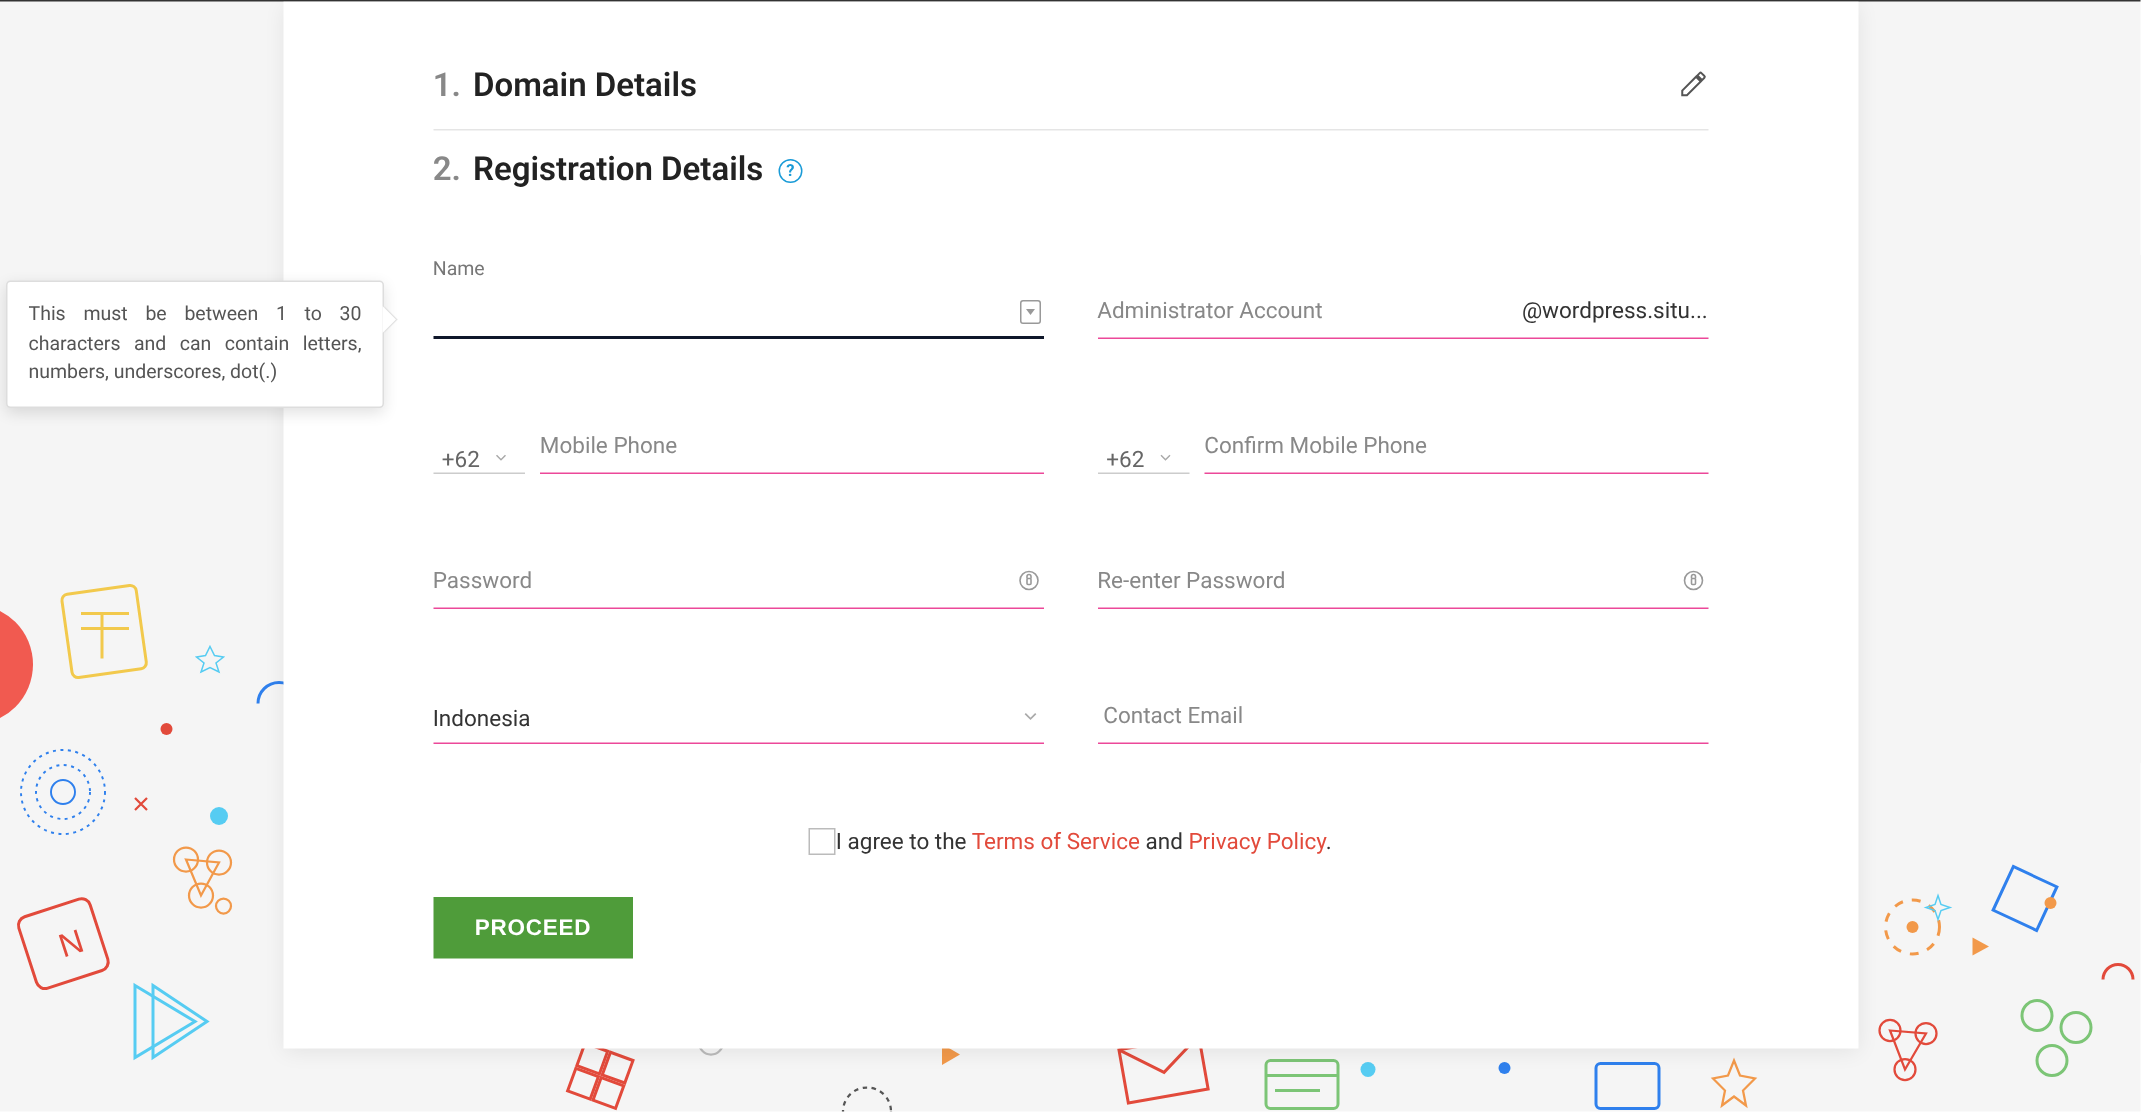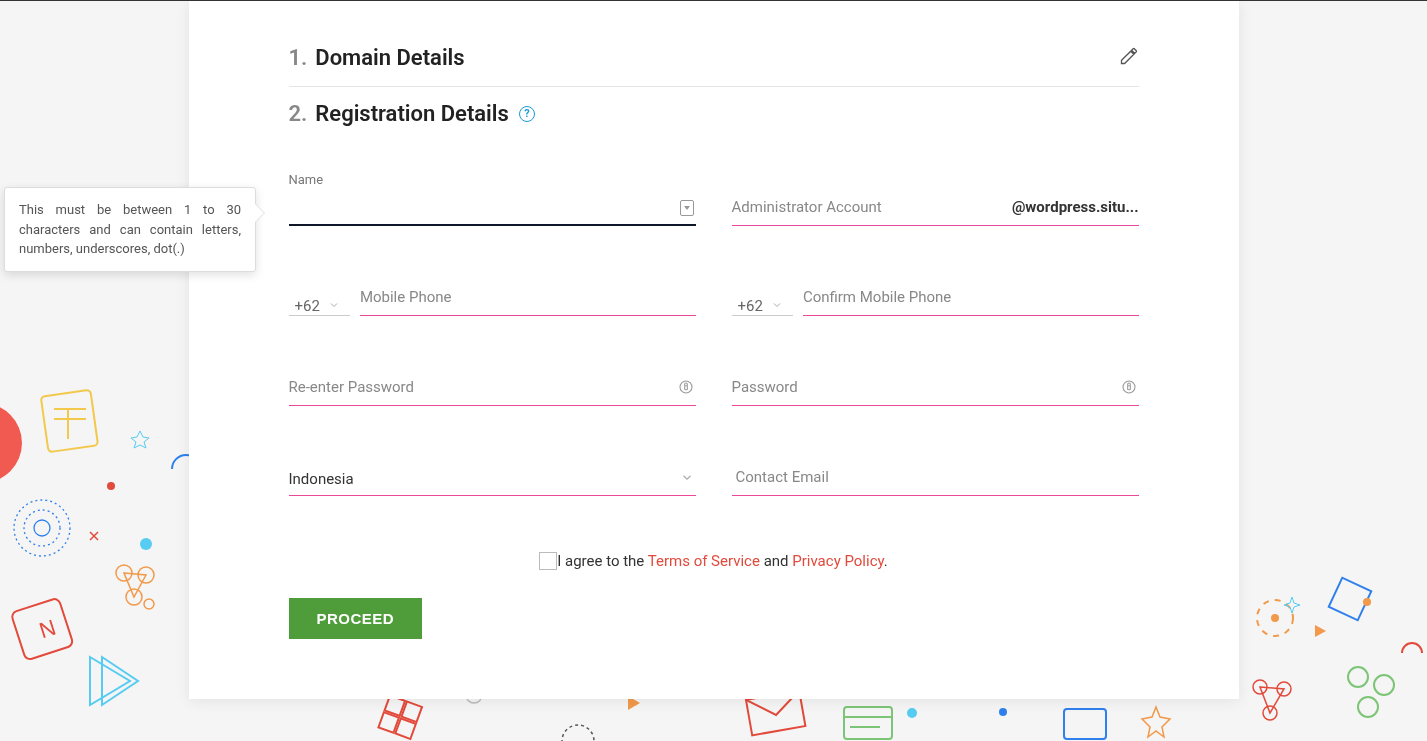--- a/index.html
+++ b/index.html
@@ -76,21 +76,21 @@
       flex: 1; border: none; outline: none; background: transparent;
       font-size: 15px; color: #333; padding: 4px 0;
     }
     .right-icon {
       position: absolute; right: 2px; top: 50%; transform: translateY(-50%);
       color: #999;
     }
     .static-right-text {
       position: absolute;
       right: 0; top: 6px;
-      font-size: 15px; color: #333; font-weight: 700;
+      font-size: 15px; color: #333; font-weight: 400;
       max-width: 170px;
       white-space: nowrap; overflow: hidden; text-overflow: ellipsis;
     }
     
     .phone-field .prefix-box {
       border-bottom: 1px solid #ccc;
       display: inline-flex; align-items: flex-end;
       height: 34px;
       padding: 0 10px 0 6px;
       margin-right: 10px;
@@ -393,46 +393,46 @@
         </div>
         <div class="underline-input">
           <span class="field-label">Confirm Mobile Phone</span>
           <input class="input-el" type="tel" style="">
         </div>
       </div>
     </div>
 
     <div class="field">
       <div class="underline-input with-icon-right">
+        <span class="field-label">Password</span>
+        <input class="input-el" type="password" style="">
+        <span class="right-icon">
+          <svg width="16" height="16" viewBox="0 0 24 24" fill="none" stroke="currentColor" stroke-width="1.6">
+            <circle cx="12" cy="12" r="9"></circle>
+              <rect x="10" y="10" width="4" height="6" rx="1"></rect>
+              <path d="M10 10 V8 a2 2 0 0 1 4 0 v2"></path>
+          </svg>
+        </span>
+      </div>
+    </div>
+
+    <div class="field">
+      <div class="underline-input with-icon-right">
         <span class="field-label">Re-enter Password</span>
         <input class="input-el" type="password" style="">
         <span class="right-icon">
           <svg width="16" height="16" viewBox="0 0 24 24" fill="none" stroke="currentColor" stroke-width="1.6">
             <circle cx="12" cy="12" r="9"></circle>
               <rect x="10" y="10" width="4" height="6" rx="1"></rect>
               <path d="M10 10 V8 a2 2 0 0 1 4 0 v2"></path>
           </svg>
         </span>
       </div>
     </div>
 
-    <div class="field">
-      <div class="underline-input with-icon-right">
-        <span class="field-label">Password</span>
-        <input class="input-el" type="password" style="">
-        <span class="right-icon">
-          <svg width="16" height="16" viewBox="0 0 24 24" fill="none" stroke="currentColor" stroke-width="1.6">
-            <circle cx="12" cy="12" r="9"></circle>
-              <rect x="10" y="10" width="4" height="6" rx="1"></rect>
-              <path d="M10 10 V8 a2 2 0 0 1 4 0 v2"></path>
-          </svg>
-        </span>
-      </div>
-    </div>
-
     <div class="field select-field">
       <div class="underline-input">
         <span class="select-value">Indonesia</span>
         <span class="right-icon">
           <svg width="14" height="14" viewBox="0 0 24 24" fill="none" stroke="#aaa" stroke-width="2">
               <polyline points="6 9 12 15 18 9"></polyline>
             </svg>
         </span>
       </div>
     </div>

